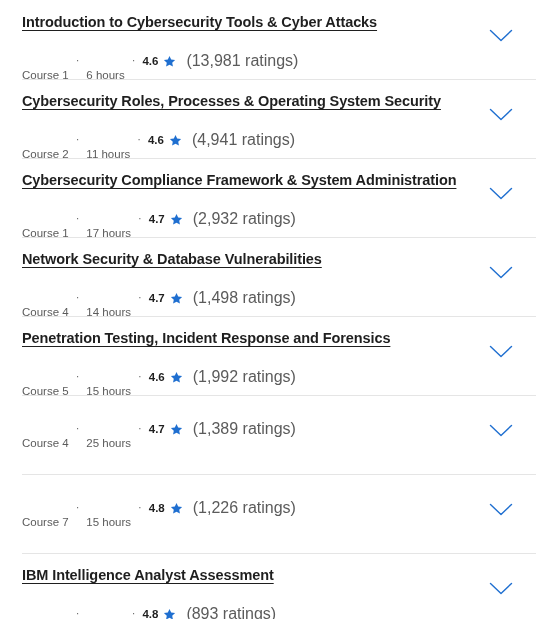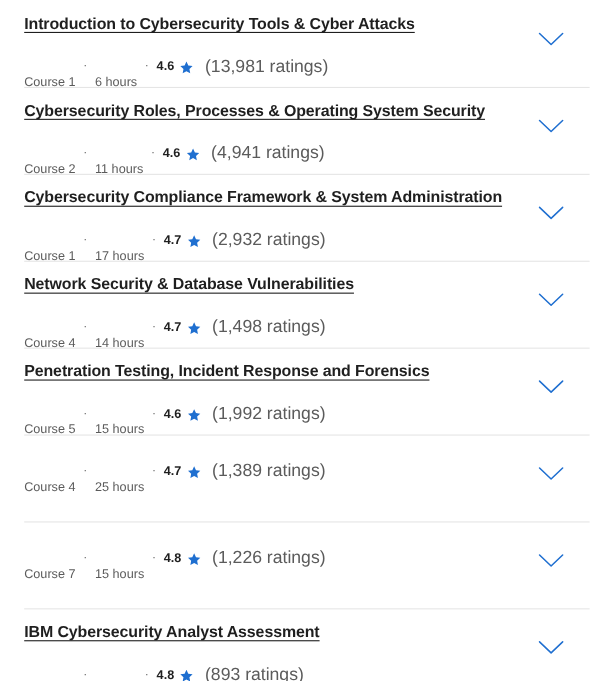--- a/index.html
+++ b/index.html
@@ -321,21 +321,21 @@
             <path d="M1.5 1.5 L12 11.5 L22.5 1.5" fill="none" stroke="#1f6fd0" stroke-width="1.4" stroke-linecap="round" stroke-linejoin="round"></path>
           </svg>
         </span>
       </button>
     </div>
   </div>
 
   <div class="course-item">
     <div class="course-row">
       <div class="course-main">
-        <a class="course-title">IBM Cybersecurity Analyst Assessment</a>
+        <a class="course-title">IBM Intelligence Analyst Assessment</a>
         <div class="course-meta">
           <span class="meta-text">Course 5</span>
           <span class="meta-dot">·</span>
           <span class="meta-text">4 hours</span>
           <span class="meta-dot">·</span>
           <span class="meta-rating">4.8</span>
           <span class="star-icon">
             <svg width="13" height="13" viewBox="0 0 24 24" aria-hidden="true">
               <path fill="#1f6fd0" d="M12 1.8l3.1 6.6 7.2.95-5.3 4.95 1.35 7.1L12 17.95 5.65 21.4 7 14.3 1.7 9.35l7.2-.95z"></path>
             </svg>

